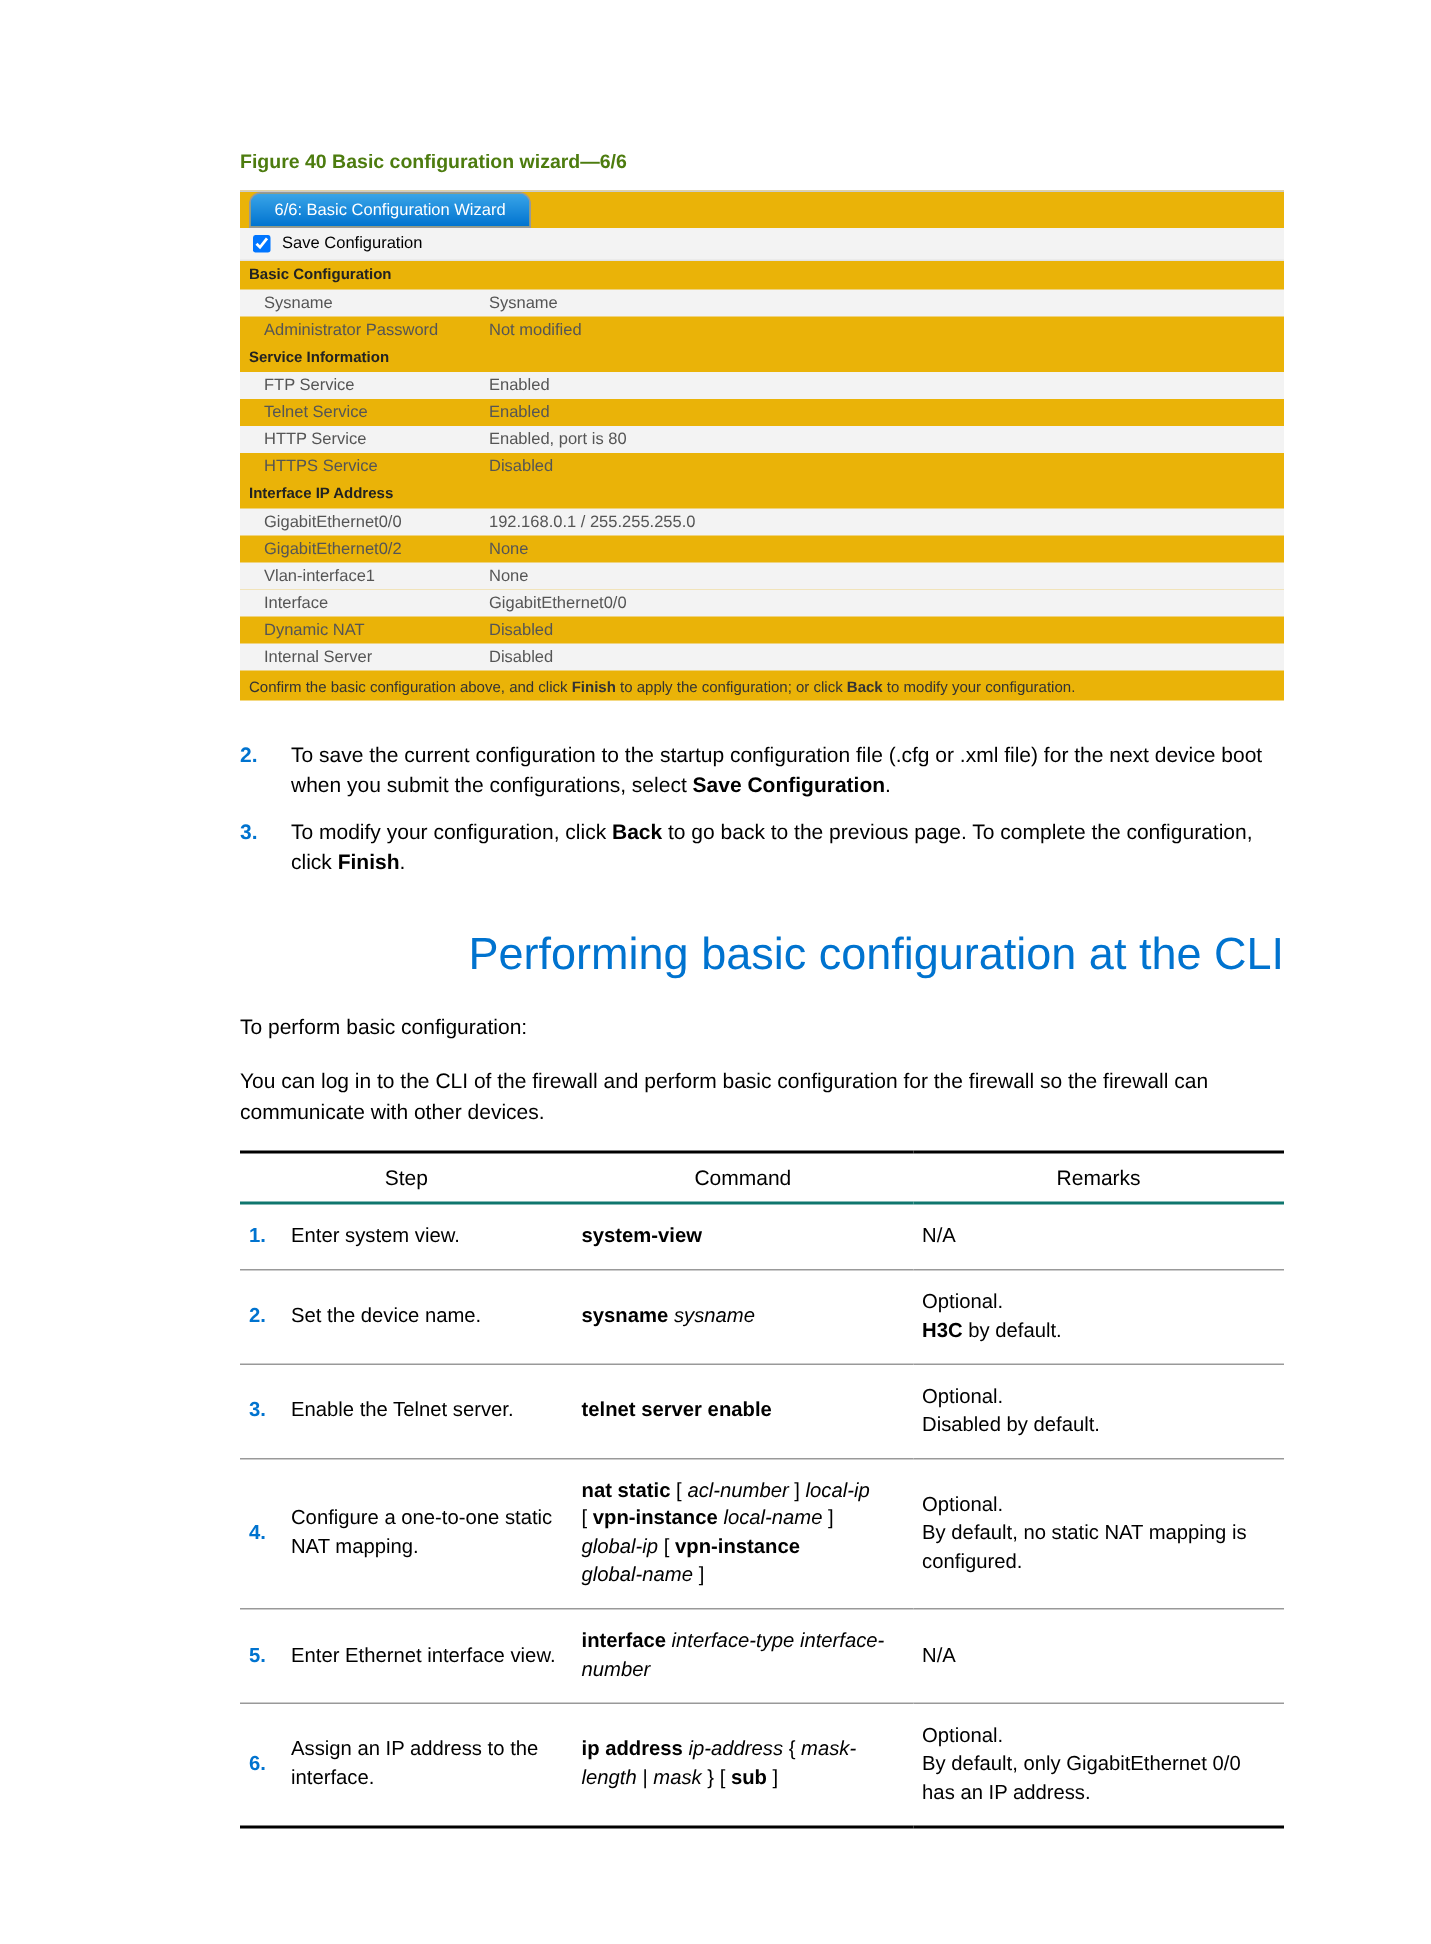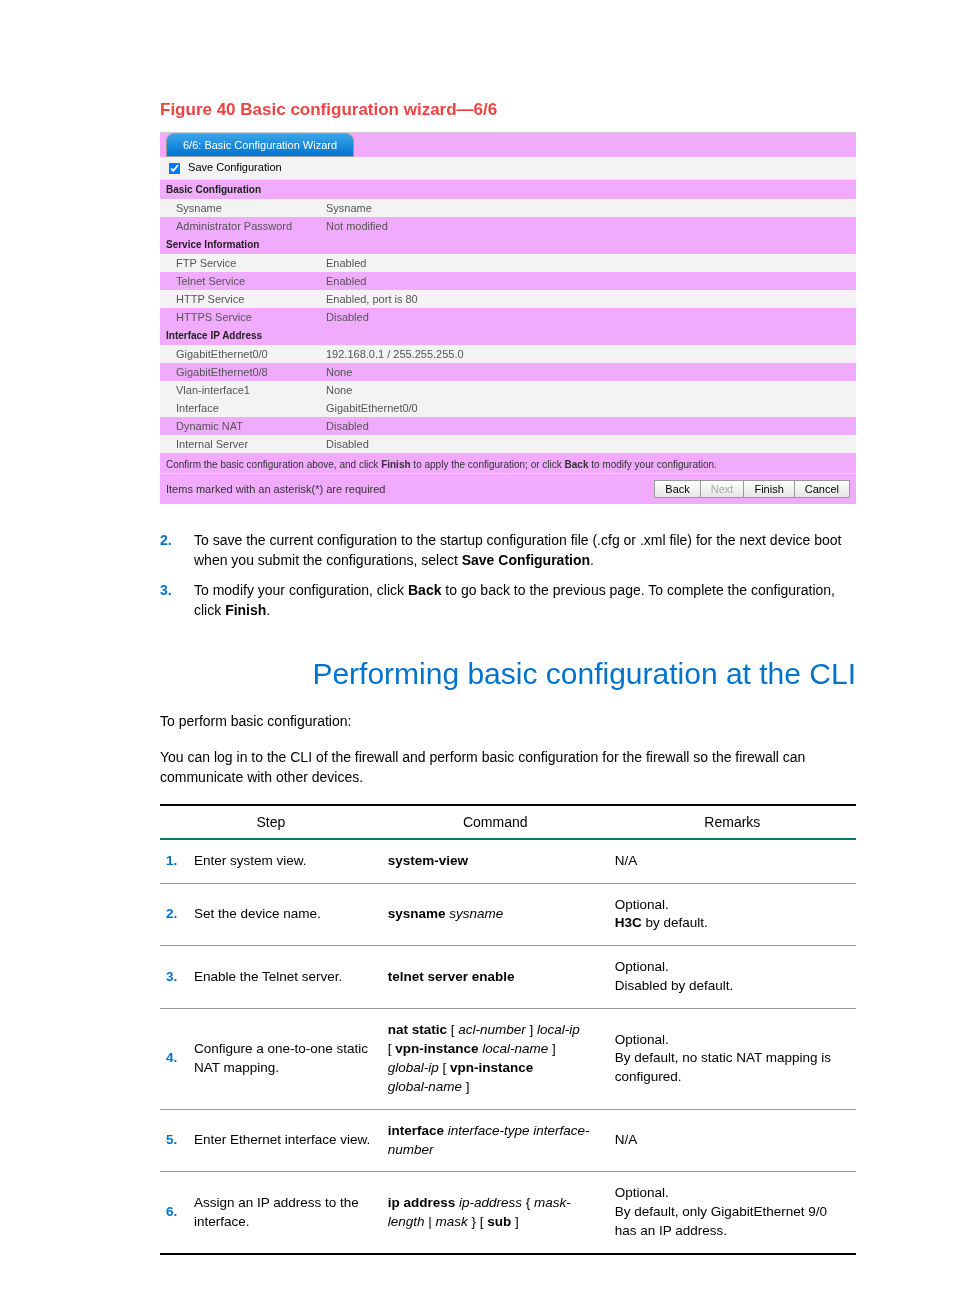--- a/index.html
+++ b/index.html
@@ -1,19 +1,19 @@
 <!DOCTYPE html>
 <html><head>
 <meta charset="utf-8">
 <style>
   * { box-sizing: border-box; margin: 0; padding: 0; }
   body { font-family: Arial, Helvetica, sans-serif; background: #fff; width: 954px; margin: 0 auto; color: #000; font-size: 13px; }
   .page { padding: 100px 98px 40px 100px; }
-  .figure-caption { color: #ef4444; font-size: 17px; font-weight: bold; margin-bottom: 12px; margin-left: 60px; }
-  .wizard-box { margin-left: 60px; border-top: 1px solid #ccc; background: #f0abfc; }
+  .figure-caption { color: #4d7c0f; font-size: 13px; font-weight: bold; margin-bottom: 12px; margin-left: 60px; }
+  .wizard-box { margin-left: 60px; border-top: 1px solid #ccc; background: #eab308; }
   .wizard-tab { display: inline-block; background: linear-gradient(#3aa5e8,#0073cf); color: #fff; font-size: 11px; padding: 5px 16px; border-radius: 8px 8px 0 0; border: 1px solid #999; margin-left: 6px; }
   .save-row { background: #f3f3f3; padding: 4px 8px; font-size: 11px; border-bottom: 1px solid #e3e3e3; }
   .save-row input { margin-right: 4px; transform: scale(0.9); vertical-align: middle; }
   .section-header { font-size: 10px; font-weight: bold; padding: 4px 6px; color: #222; }
   .kv-row { display: flex; font-size: 11px; color: #555; }
   .kv-row.alt { background: #f3f3f3; }
   .kv-row .k { width: 160px; padding: 3px 6px 3px 16px; }
   .kv-row .v { flex: 1; padding: 3px 6px; }
   .confirm-line { font-size: 10px; color: #333; padding: 6px 6px 3px 6px; }
   .footer-row { display: flex; justify-content: space-between; align-items: center; padding: 6px 6px; font-size: 11px; color: #333; border-top: 1px solid #ddd; }
@@ -75,21 +75,21 @@
         <div class="k">HTTPS Service</div>
         <div class="v">Disabled</div>
       </div>
 
     <div class="section-header">Interface IP Address</div>
     <div class="kv-row alt">
         <div class="k">GigabitEthernet0/0</div>
         <div class="v">192.168.0.1 / 255.255.255.0</div>
       </div>
     <div class="kv-row">
-        <div class="k">GigabitEthernet0/8</div>
+        <div class="k">GigabitEthernet0/2</div>
         <div class="v">None</div>
       </div>
     <div class="kv-row alt">
         <div class="k">Vlan-interface1</div>
         <div class="v">None</div>
       </div>
 
     <div class="kv-row alt">
         <div class="k">Interface</div>
         <div class="v">GigabitEthernet0/0</div>
@@ -100,29 +100,20 @@
       </div>
     <div class="kv-row alt">
         <div class="k">Internal Server</div>
         <div class="v">Disabled</div>
       </div>
 
     <div class="confirm-line">
       <span>Confirm the basic configuration above, and click </span><b>Finish</b><span> to apply the configuration; or click </span><b>Back</b><span> to modify your configuration.</span>
     </div>
 
-    <div class="footer-row">
-      <span>Items marked with an asterisk(*) are required</span>
-      <div class="btns">
-        <button class="btn">Back</button>
-        <button class="btn disabled">Next</button>
-        <button class="btn">Finish</button>
-        <button class="btn">Cancel</button>
-      </div>
-    </div>
   </div>
 
   <ol class="num-list">
     <li>
       <span class="num">2.</span>
       <span class="txt"><span>To save the current configuration to the startup configuration file (.cfg or .xml file) for the next device boot when you submit the configurations, select </span><b>Save Configuration</b><span>.</span></span>
     </li>
     <li>
       <span class="num">3.</span>
       <span class="txt"><span>To modify your configuration, click </span><b>Back</b><span> to go back to the previous page. To complete the configuration, click </span><b>Finish</b><span>.</span></span>
@@ -177,18 +168,18 @@
         <td>Enter Ethernet interface view.</td>
         <td class="cmd"><span class="b">interface</span><span class="i"> interface-type interface-number</span></td>
         <td>N/A</td>
       </tr>
       <tr>
         <td class="stepn">6.</td>
         <td>Assign an IP address to the interface.</td>
         <td class="cmd">
           <span class="b">ip address</span><span class="i"> ip-address</span><span> { </span><span class="i">mask-length</span><span> | </span><span class="i">mask</span><span> } [ </span><span class="b">sub</span><span> ]</span>
         </td>
-        <td><span>Optional.</span><br><span>By default, only GigabitEthernet 9/0 has an IP address.</span></td>
+        <td><span>Optional.</span><br><span>By default, only GigabitEthernet 0/0 has an IP address.</span></td>
       </tr>
     </tbody>
   </table>
 
 </div>
 
 </body></html>

